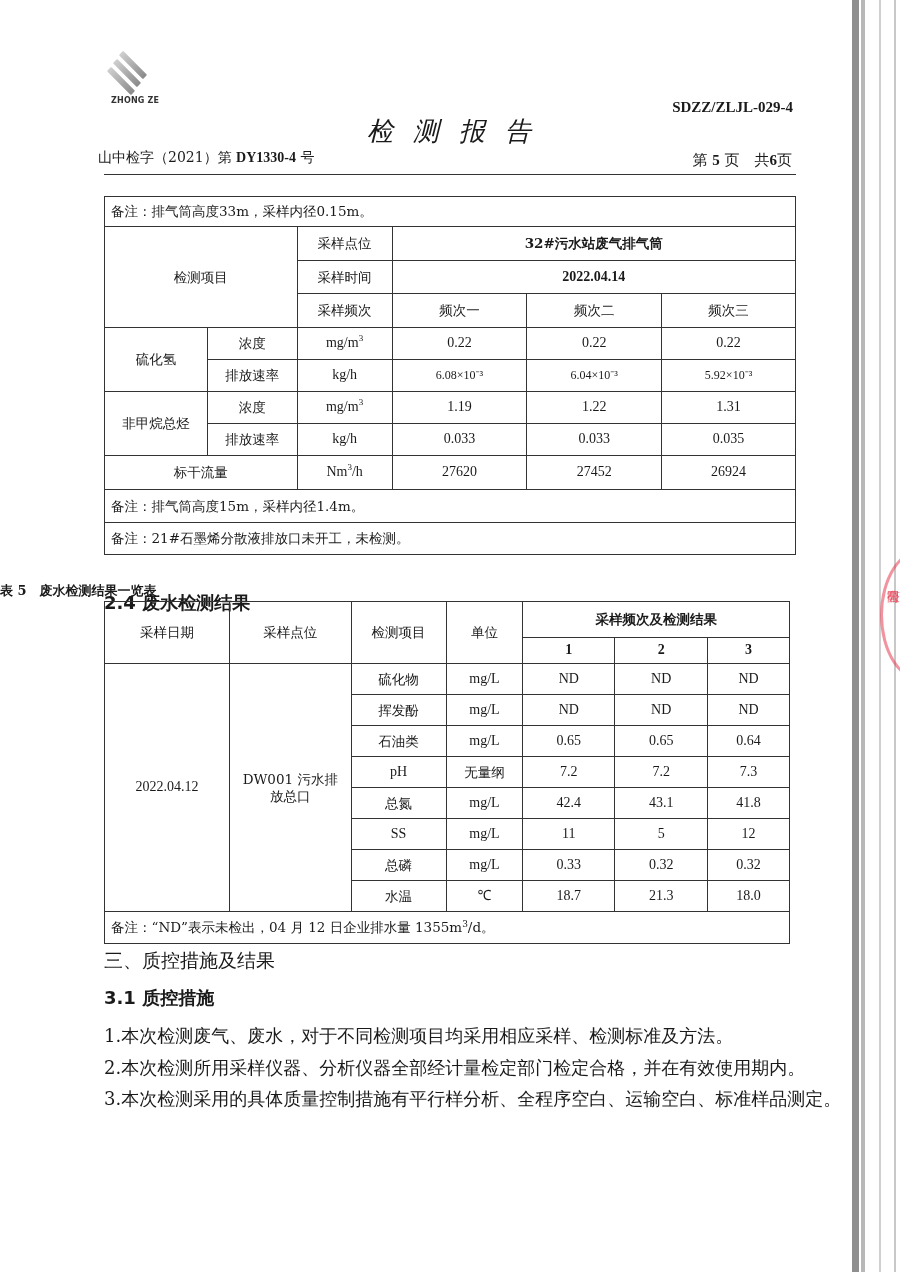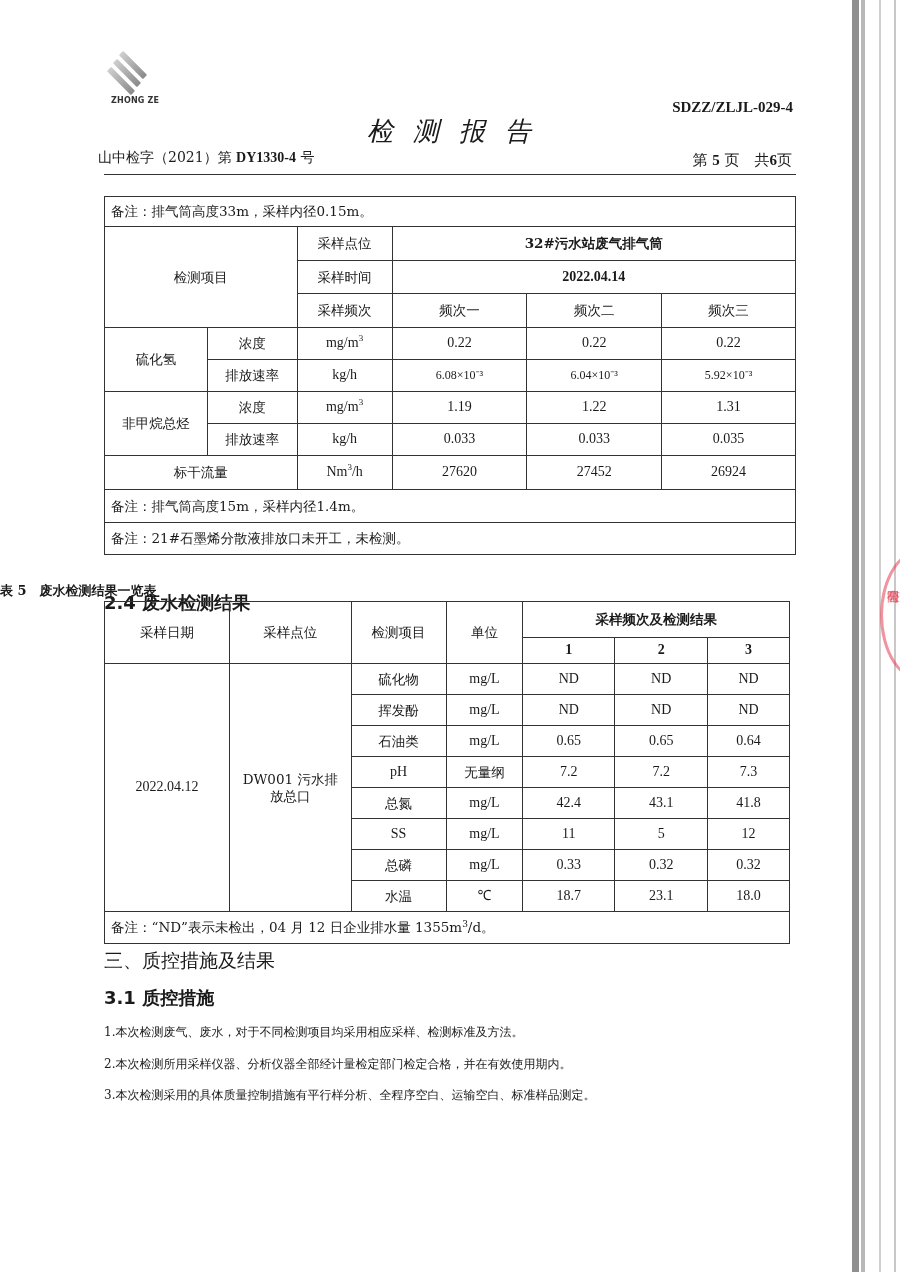--- a/index.html
+++ b/index.html
@@ -23,21 +23,21 @@
   td.note { text-align: left; padding-left: 6px; }
   .num { font-family: "Liberation Serif", serif; font-size: 14px; }
   .bold { font-weight: bold; }
   sup { font-size: 9px; vertical-align: super; line-height: 0; }
 
   #table-gas { left: 104px; top: 196px; width: 692px; }
   #table-water { left: 104px; top: 601px; width: 686px; }
 
   .section-h { position: absolute; font-family: "DejaVu Sans", sans-serif; font-weight: bold; }
   .caption { position: absolute; left: 0; width: 900px; text-align: left; font-size: 13px; font-weight: bold; }
-  .para { position: absolute; left: 104px; font-size: 12px; text-align: right; }
+  .para { position: absolute; left: 104px; font-size: 18px; text-align: right; }
 
   .right-bars { position: absolute; top: 0; height: 1272px; }
   .stamp { position: absolute; left: 880px; top: 548px; width: 80px; height: 128px; border: 3px solid rgba(230,60,80,0.55); border-radius: 50%; }
   .stamp-text { position: absolute; left: 884px; top: 580px; color: rgba(230,60,80,0.6); font-size: 13px; writing-mode: vertical-rl; font-family: "DejaVu Sans", sans-serif; }
 </style>
 </head>
 <body>
 
 <div class="logo">
   <div class="bar" style="left:22px;top:-4px;"></div>
@@ -207,21 +207,21 @@
     <td>总磷</td>
     <td class="num">mg/L</td>
     <td class="num">0.33</td>
     <td class="num">0.32</td>
     <td class="num">0.32</td>
   </tr>
   <tr style="height:31px">
     <td>水温</td>
     <td class="num">℃</td>
     <td class="num">18.7</td>
-    <td class="num">23.1</td>
+    <td class="num">21.3</td>
     <td class="num">18.0</td>
   </tr>
   <tr style="height:32px">
     <td colspan="7" class="note"><span>备注：“ND”表示未检出，04 月 12 日企业排水量 1355m</span><sup>3</sup><span>/d。</span></td>
   </tr>
 </tbody>
   </table>
 
 <div class="section-h" style="left:104px;top:948px;font-size:19px;font-weight:normal;">三、质控措施及结果</div>
 <div class="section-h" style="left:104px;top:986px;font-size:18px;">3.1  质控措施</div>

